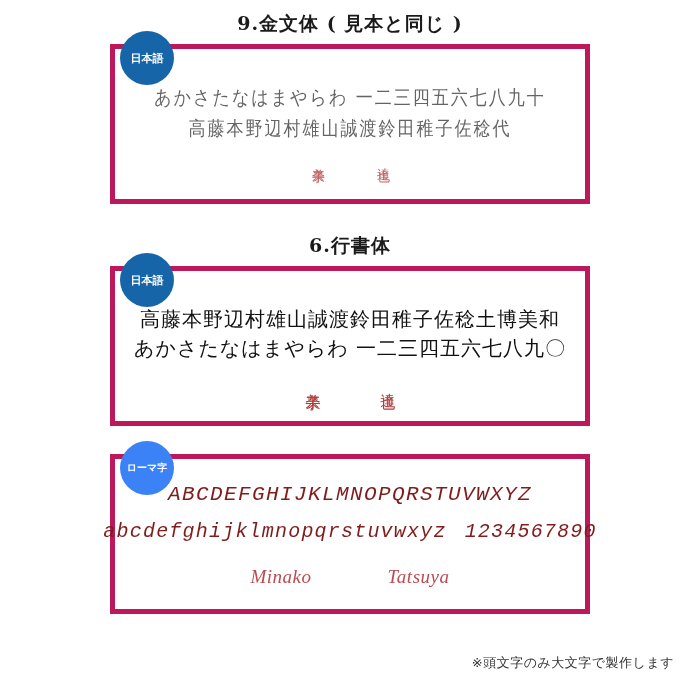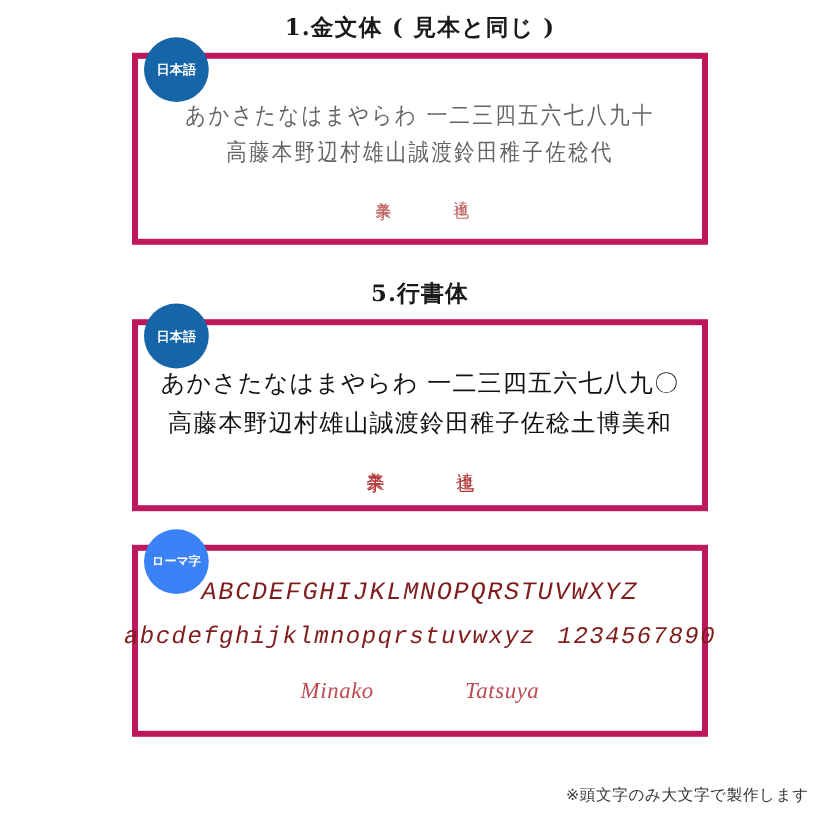--- a/index.html
+++ b/index.html
@@ -182,45 +182,45 @@
     letter-spacing: .5px;
     text-align: right;
   }
 </style>
 </head>
 <body>
 
 <div class="page">
 
   <div class="block" style="top:10px;">
-    <div class="block-title">1.金文体 ( 見本と同じ )</div>
+    <div class="block-title">9.金文体 ( 見本と同じ )</div>
     <div class="frame">
       <div class="badge blue">
         <span>日本語</span>
       </div>
       <div class="rows kinbun">
         <div class="row row-1">あかさたなはまやらわ 一二三四五六七八九十</div>
         <div class="row row-2">高藤本野辺村雄山誠渡鈴田稚子佐稔代</div>
         <div class="names">
           <div class="name">美奈子</div>
           <div class="name">達也</div>
         </div>
       </div>
     </div>
   </div>
 
   <div class="block" style="top:232px;">
-    <div class="block-title">5.行書体</div>
+    <div class="block-title">6.行書体</div>
     <div class="frame">
       <div class="badge blue">
         <span>日本語</span>
       </div>
       <div class="rows gyosho">
+        <div class="row row-2">高藤本野辺村雄山誠渡鈴田稚子佐稔土博美和</div>
         <div class="row row-1">あかさたなはまやらわ 一二三四五六七八九〇</div>
-        <div class="row row-2">高藤本野辺村雄山誠渡鈴田稚子佐稔土博美和</div>
         <div class="names">
           <div class="name">美奈子</div>
           <div class="name">達也</div>
         </div>
       </div>
     </div>
   </div>
 
   <div class="block" style="top:454px;">
     <div class="frame">

